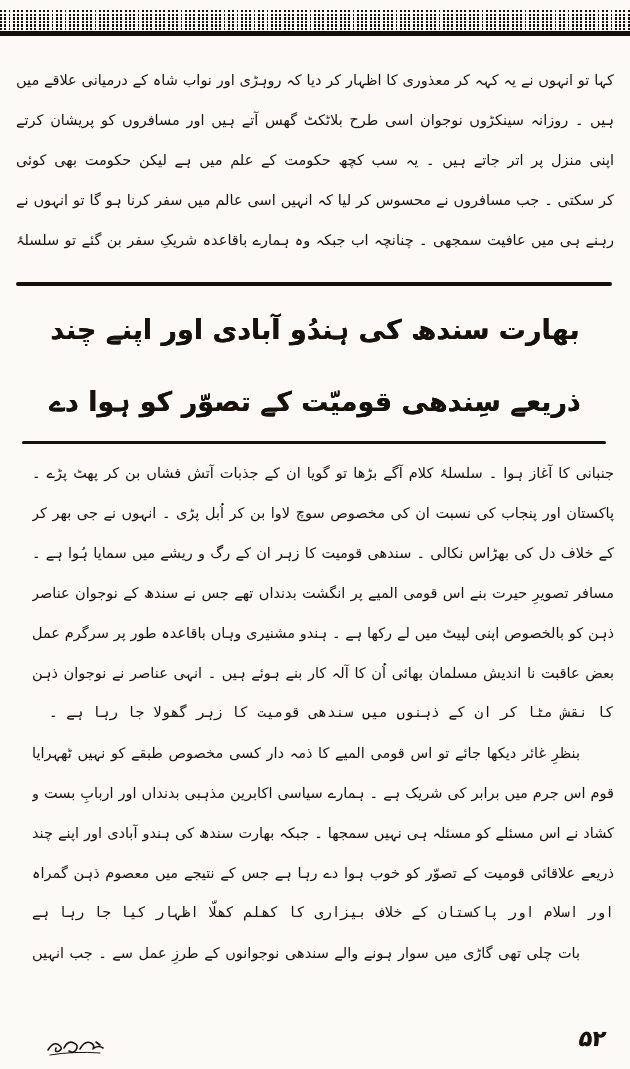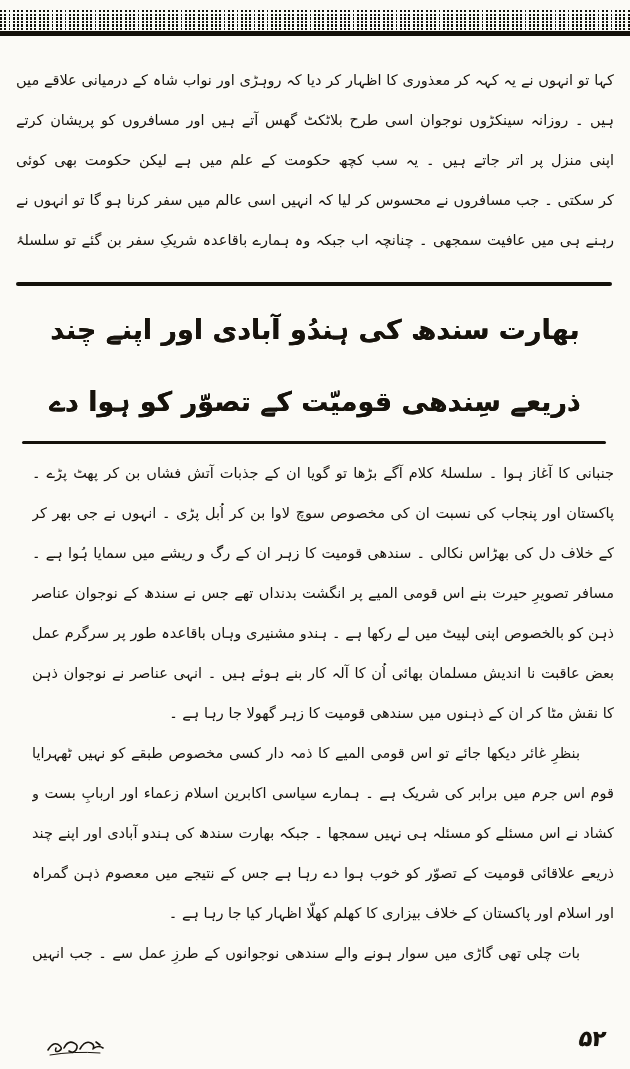--- a/index.html
+++ b/index.html
@@ -20,21 +20,21 @@
   .top-band-baseline{
     position:absolute;left:0;top:31px;width:630px;height:5px;background:#14110b;
   }
   .textblock{position:absolute;right:16px;left:16px;direction:rtl;}
   .line{
     height:40px;line-height:40px;overflow:hidden;
     font-size:14.5px;
     text-align:justify;text-align-last:justify;text-justify:inter-word;
     white-space:normal;
   }
-  .line.short{text-align-last:right;}
+  .line.short{text-align-last:right;font-family:Liberation Mono, monospace;}
   .line.indent{padding-right:34px;}
   .intro{top:60px;}
   .body-text{top:453px;margin-left:16px;}
   .rule{position:absolute;height:4px;background:#14110b;border-radius:2px;}
   .rule-top{top:282px;right:18px;left:16px;}
   .rule-bottom{top:441px;right:24px;left:22px;height:3px;}
   .heading{
     position:absolute;top:294px;right:30px;left:30px;direction:rtl;
     text-align:center;font-weight:bold;
   }
@@ -79,21 +79,21 @@
 
   <div class="textblock body-text">
       <div class="line">جنبانی کا آغاز ہوا ۔ سلسلۂ کلام آگے بڑھا تو گویا ان کے جذبات آتش فشاں بن کر پھٹ پڑے ۔</div>
       <div class="line">پاکستان اور پنجاب کی نسبت ان کی مخصوص سوچ لاوا بن کر اُبل پڑی ۔ انہوں نے جی بھر کر پنجاب اور پاکستان</div>
       <div class="line">کے خلاف دل کی بھڑاس نکالی ۔ سندھی قومیت کا زہر ان کے رگ و ریشے میں سمایا ہُوا ہے ۔ تمام</div>
       <div class="line">مسافر تصویرِ حیرت بنے اس قومی المیے پر انگشت بدنداں تھے جس نے سندھ کے نوجوان عناصر کے معصوم</div>
       <div class="line">ذہن کو بالخصوص اپنی لپیٹ میں لے رکھا ہے ۔ ہندو مشنیری وہاں باقاعدہ طور پر سرگرم عمل ہے اور ہمارے</div>
       <div class="line">بعض عاقبت نا اندیش مسلمان بھائی اُن کا آلہ کار بنے ہوئے ہیں ۔ انہی عناصر نے نوجوان ذہن کو جو فطرتاً</div>
       <div class="line short">کا نقش مٹا کر ان کے ذہنوں میں سندھی قومیت کا زہر گھولا جا رہا ہے ۔</div>
       <div class="line indent">بنظرِ غائر دیکھا جائے تو اس قومی المیے کا ذمہ دار کسی مخصوص طبقے کو نہیں ٹھہرایا جا سکتا ۔ پوری</div>
-      <div class="line">قوم اس جرم میں برابر کی شریک ہے ۔ ہمارے سیاسی اکابرین اسلام زعماء اور اربابِ بست و</div>
+      <div class="line">قوم اس جرم میں برابر کی شریک ہے ۔ ہمارے سیاسی اکابرین مذہبی بدنداں اور اربابِ بست و</div>
       <div class="line">کشاد نے اس مسئلے کو مسئلہ ہی نہیں سمجھا ۔ جبکہ بھارت سندھ کی ہندو آبادی اور اپنے چند آلہ کاروں کے</div>
       <div class="line">ذریعے علاقائی قومیت کے تصوّر کو خوب ہوا دے رہا ہے جس کے نتیجے میں معصوم ذہن گمراہ ہو رہے ہیں</div>
       <div class="line short">اور اسلام اور پاکستان کے خلاف بیزاری کا کھلم کھلّا اظہار کیا جا رہا ہے ۔</div>
       <div class="line indent">بات چلی تھی گاڑی میں سوار ہونے والے سندھی نوجوانوں کے طرزِ عمل سے ۔ جب انہیں اعتماد میں</div>
     </div>
 
   <div class="footer">
     <svg class="stamp" viewBox="0 0 62 26">
       <path d="M4 16 q6 -10 12 -4 q3 3 -1 5 q-5 2 -3 -3 M20 14 q4 -8 10 -5 q5 2 2 7 q-3 4 -7 1 M36 15 q5 -9 11 -6 q4 2 2 6 M52 8 l4 3 M50 14 q5 -3 9 0" fill="none" stroke="#17130c" stroke-width="1.6" stroke-linecap="round"></path>
       <path d="M6 21 q24 -4 50 -2" fill="none" stroke="#17130c" stroke-width="1" stroke-linecap="round"></path>

